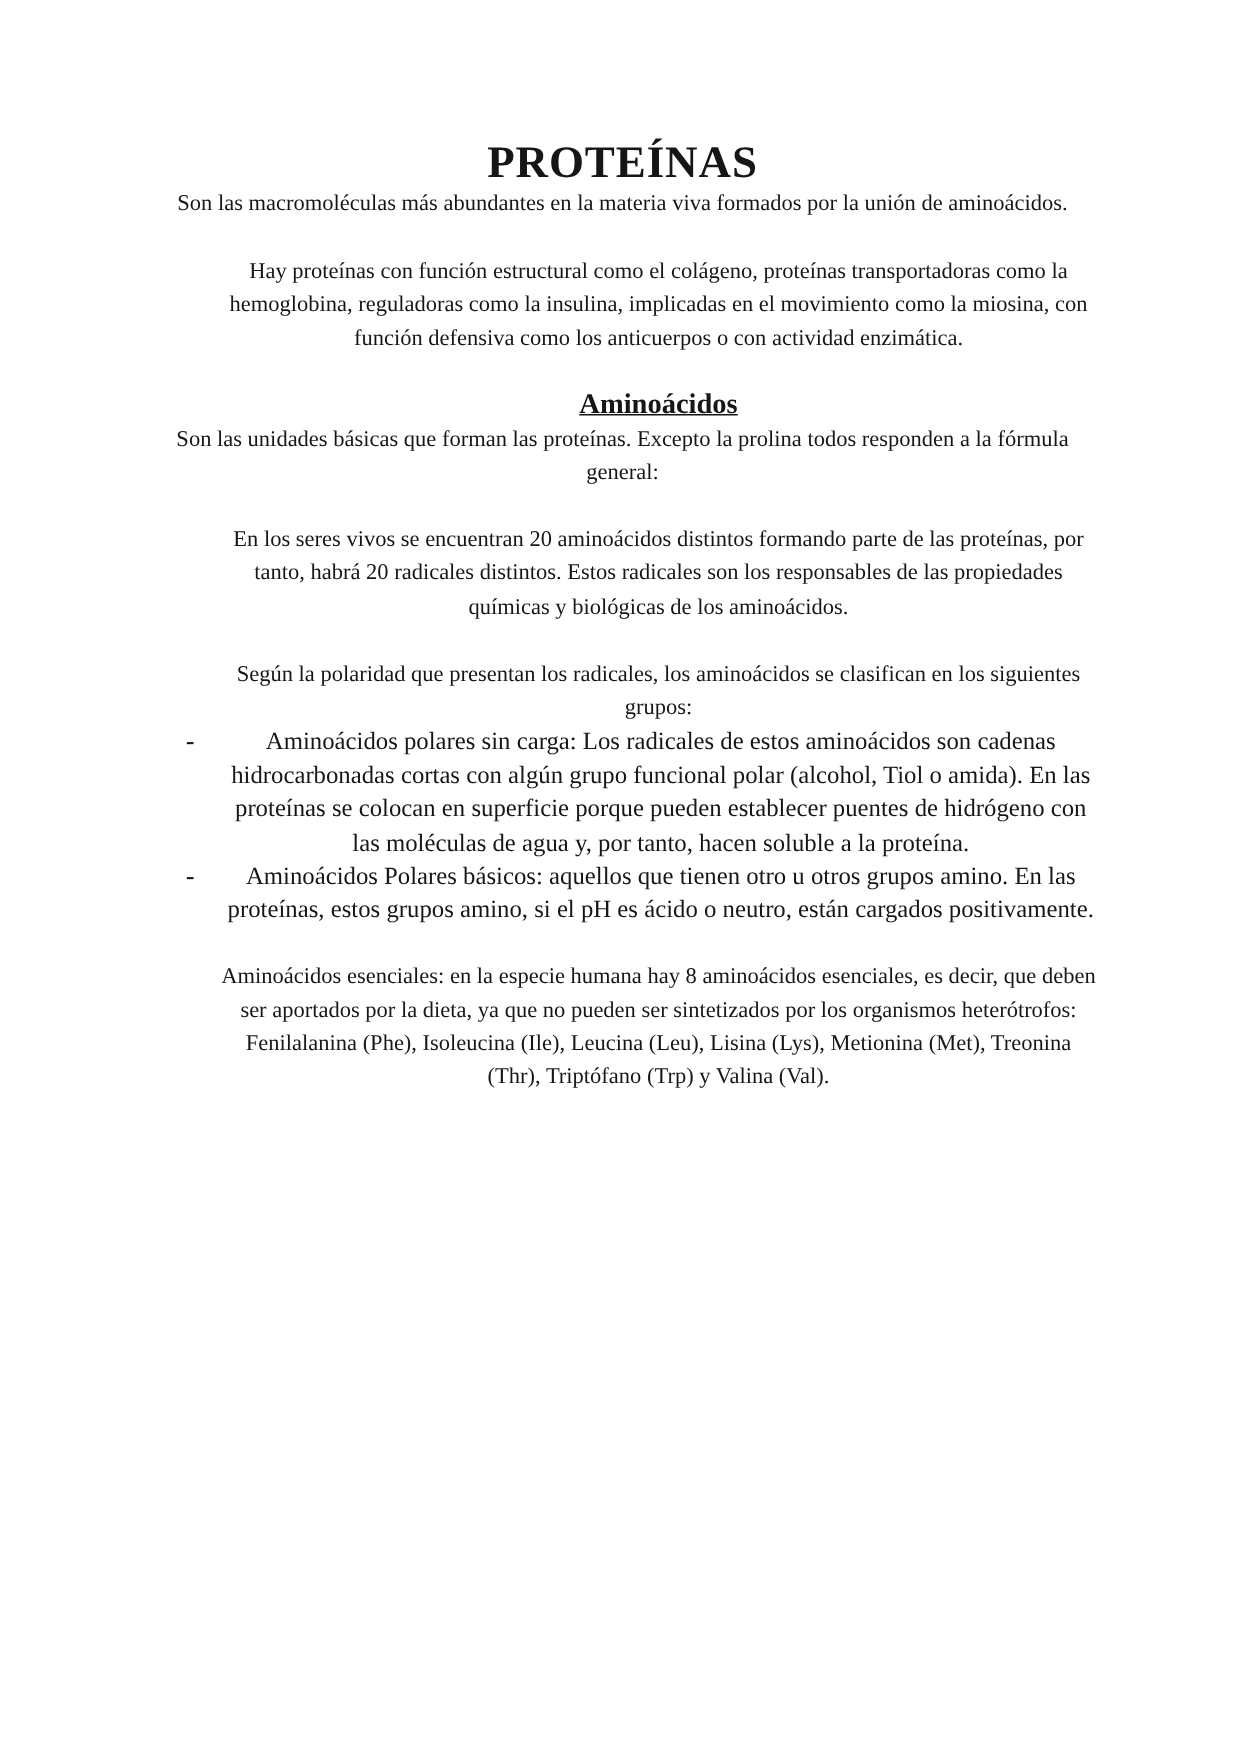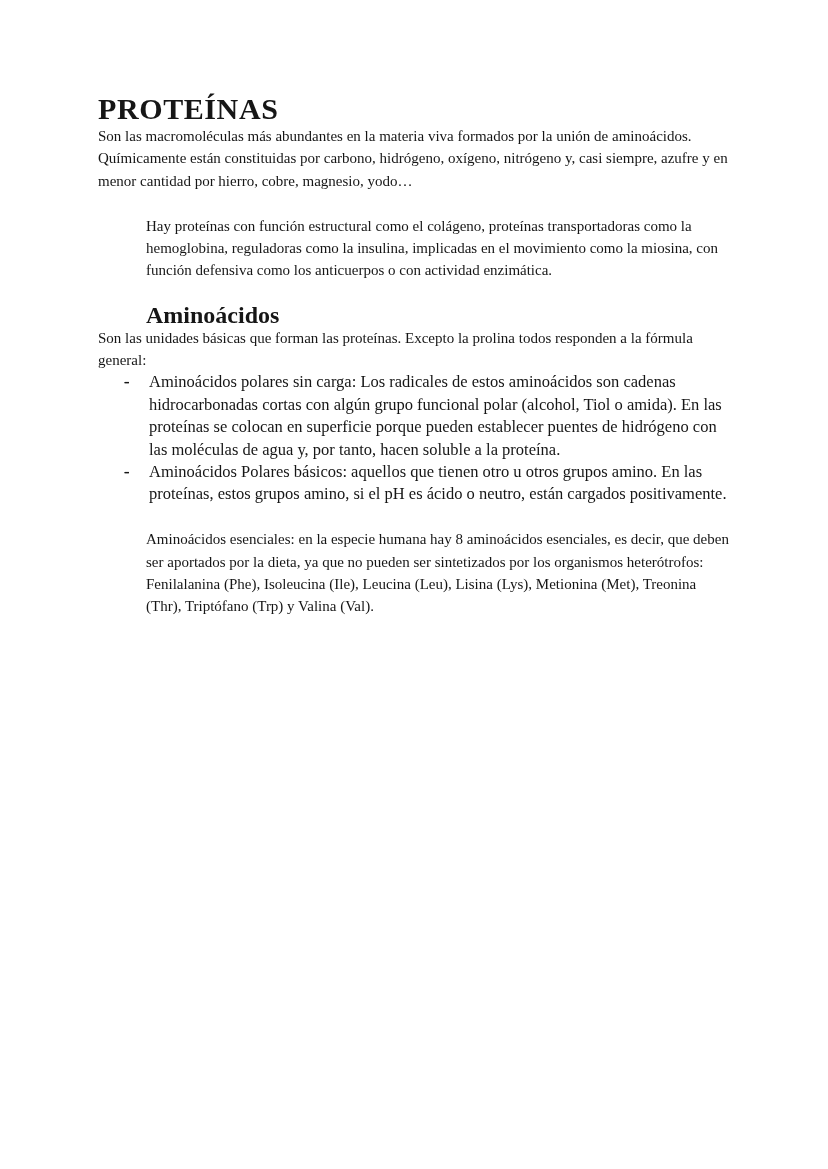--- a/index.html
+++ b/index.html
@@ -1,15 +1,15 @@
 <!DOCTYPE html>
 <html><head>
 <meta charset="utf-8">
 <style>
-  * { margin: 0; padding: 0; box-sizing: border-box; }
+  * { margin: 0; padding: 0; box-sizing: border-box; text-align: center; }
   html, body { background: #ffffff; }
   .page {
     position: relative;
     width: 828px;
     height: 1169px;
     background: #ffffff;
     font-family: "Liberation Serif", "DejaVu Serif", serif;
     color: #161616;
     overflow: hidden;
   }
@@ -24,22 +24,23 @@
     font-weight: bold;
     line-height: 33px;
     letter-spacing: 0.6px;
   }
   .body-par {
     font-size: 15px;
     line-height: 22.4px;
   }
   .gap-before { margin-top: 22.4px; margin-left: 48px; }
   .section-heading {
-    font-size: 24px;
+    font-size: 19px;
     font-weight: bold;
+    text-decoration: underline;
     line-height: 22.4px;
   }
   ul.bullet-list { list-style: none; }
   li.bullet-item {
     position: relative;
     padding-left: 51px;
     font-size: 16.5px;
     line-height: 22.4px;
   }
   li.bullet-item .marker {
@@ -52,29 +53,30 @@
 </head>
 <body>
 
 <div class="page">
   <div class="content">
 
     <h1 class="doc-title">PROTEÍNAS</h1>
 
     <p class="body-par">Son las macromoléculas más abundantes en la materia viva formados por la unión de aminoácidos.</p>
 
-    <p class="body-par">Químicamente están constituidas por carbono, hidrógeno, oxígeno, nitrógeno y, casi siempre, azufre y en menor cantidad por hierro, cobre, magnesio, yodo…</p>
 
     <p class="body-par gap-before">Hay proteínas con función estructural como el colágeno, proteínas transportadoras como la hemoglobina, reguladoras como la insulina, implicadas en el movimiento como la miosina, con función defensiva como los anticuerpos o con actividad enzimática.</p>
 
     <h2 class="section-heading gap-before">Aminoácidos</h2>
 
     <p class="body-par">Son las unidades básicas que forman las proteínas. Excepto la prolina todos responden a la fórmula general:</p>
 
+    <p class="body-par gap-before">En los seres vivos se encuentran 20 aminoácidos distintos formando parte de las proteínas, por tanto, habrá 20 radicales distintos. Estos radicales son los responsables de las propiedades químicas y biológicas de los aminoácidos.</p>
 
+    <p class="body-par gap-before">Según la polaridad que presentan los radicales, los aminoácidos se clasifican en los siguientes grupos:</p>
 
     <ul class="bullet-list">
       <li class="bullet-item">
         <span class="marker">-</span>
       </li>
       <li class="bullet-item">
         <span class="marker">-</span>
         <span>Aminoácidos polares sin carga: Los radicales de estos aminoácidos son cadenas hidrocarbonadas cortas con algún grupo funcional polar (alcohol, Tiol o amida). En las proteínas se colocan en superficie porque pueden establecer puentes de hidrógeno con las moléculas de agua y, por tanto, hacen soluble a la proteína.</span>
       </li>
       <li class="bullet-item">

